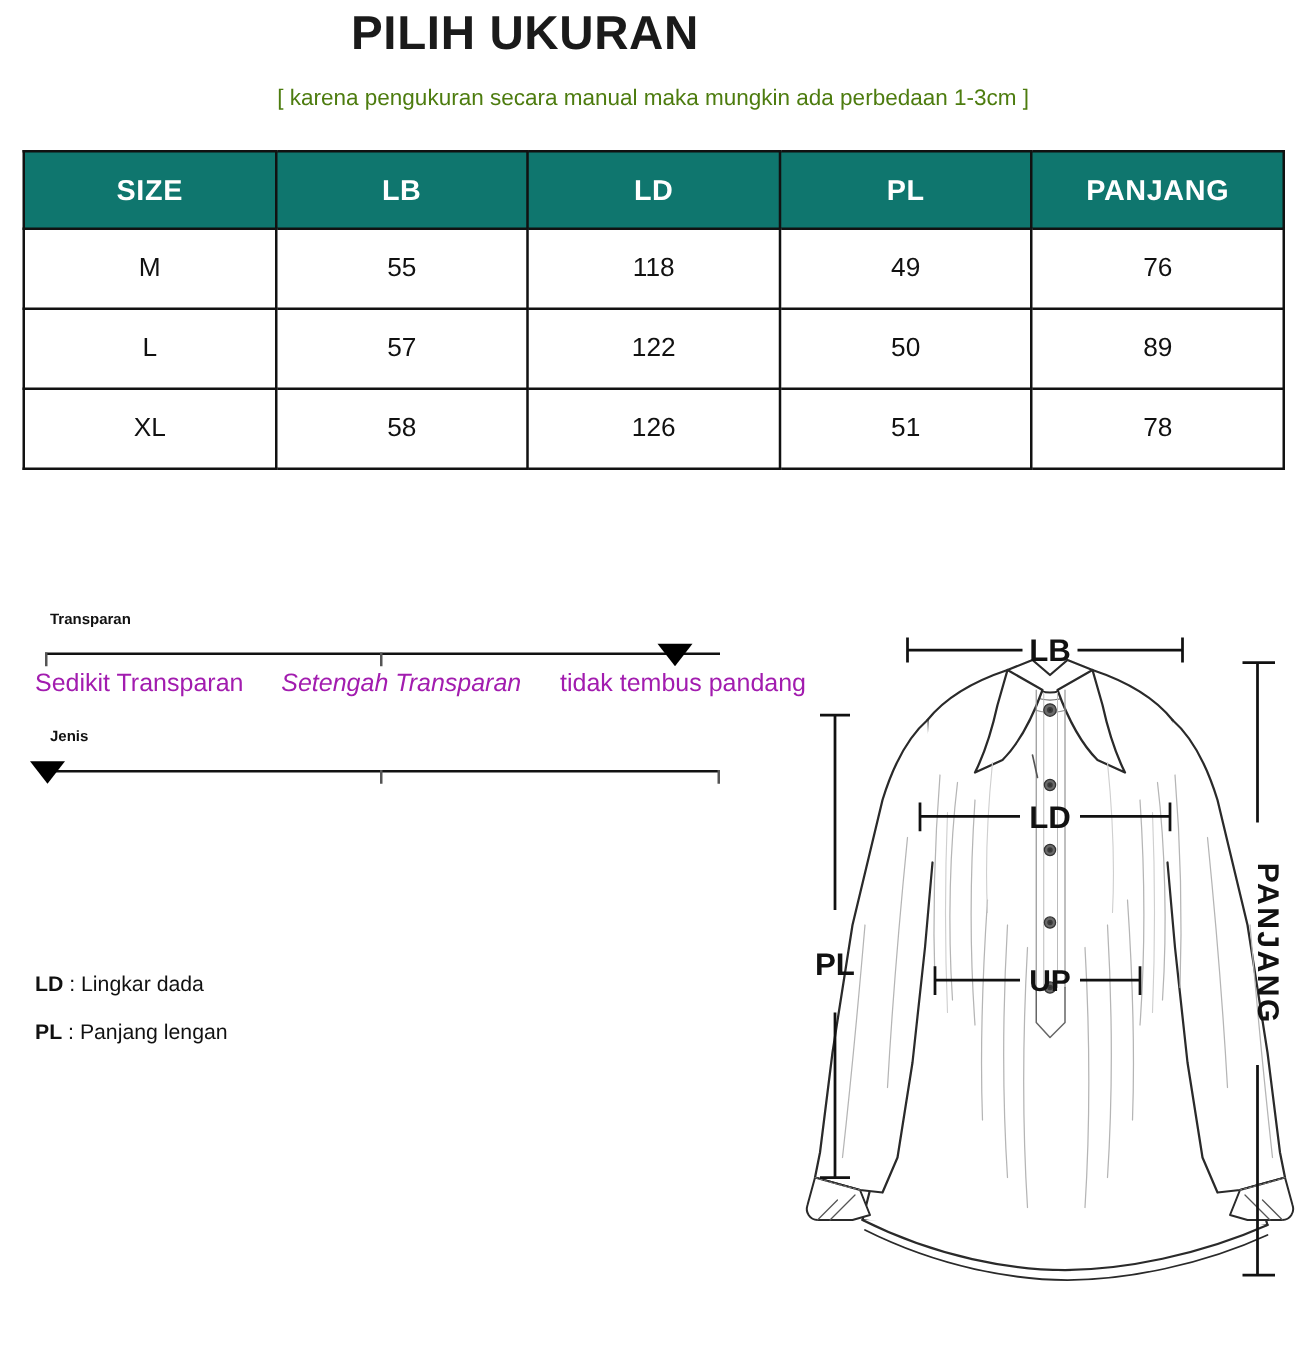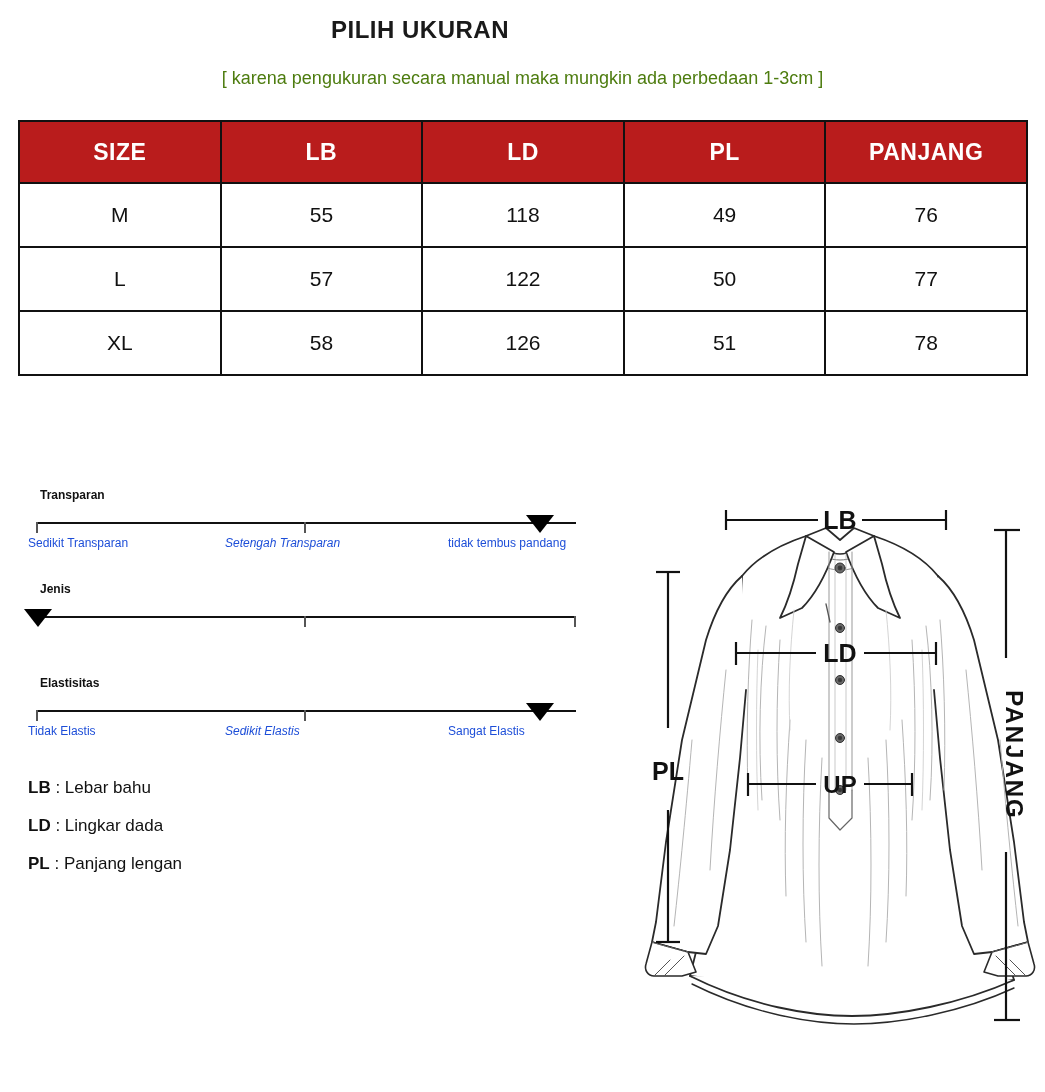--- a/index.html
+++ b/index.html
@@ -12,25 +12,25 @@
     height: 1092px;
     position: relative;
     font-family: "Liberation Sans", sans-serif;
     color: #111111;
     overflow: hidden;
   }
 
   
   #page-title {
     position: absolute;
-    top: 16px;
+    top: 6px;
     left: 0;
     width: 840px;
     text-align: center;
-    font-size: 24px;
+    font-size: 38px;
     font-weight: bold;
     letter-spacing: 0.5px;
     color: #1a1a1a;
   }
   #page-subtitle {
     position: absolute;
     top: 68px;
     left: 0;
     width: 1045px;
     text-align: center;
@@ -48,21 +48,21 @@
     border-collapse: collapse;
     table-layout: fixed;
   }
   #size-table th, #size-table td {
     border: 2px solid #111111;
     text-align: center;
     font-size: 21px;
     color: #111111;
   }
   #size-table th {
-    background: #b91c1c;
+    background: #0f766e;
     color: #ffffff;
     font-weight: bold;
     height: 58px;
     font-size: 23px;
     letter-spacing: 0.5px;
   }
   #size-table td {
     height: 60px;
     background: #ffffff;
     font-weight: normal;
@@ -115,22 +115,22 @@
   }
   .marker.pos-left { left: -12px; }
   .marker.pos-right { left: 490px; }
   .scale-labels {
     position: relative;
     height: 24px;
     margin-top: 10px;
   }
   .scale-labels span {
     position: absolute;
-    font-size: 12px;
-    color: #1d4ed8;
+    font-size: 20px;
+    color: #a21caf;
     white-space: nowrap;
   }
   .scale-labels .lab0 { left: 0px; }
   .scale-labels .lab1 { left: 197px; font-style: italic; }
   .scale-labels .lab2 { left: 420px; }
 
   
   .legend {
     position: absolute;
     left: 28px;
@@ -184,21 +184,21 @@
       <td>55</td>
       <td>118</td>
       <td>49</td>
       <td>76</td>
     </tr>
     <tr>
       <td>L</td>
       <td>57</td>
       <td>122</td>
       <td>50</td>
-      <td>77</td>
+      <td>89</td>
     </tr>
     <tr>
       <td>XL</td>
       <td>58</td>
       <td>126</td>
       <td>51</td>
       <td>78</td>
     </tr>
   </tbody>
 </table>
@@ -223,41 +223,24 @@
   <div class="scale-group">
     <div class="scale-title">Jenis</div>
     <div class="scale-track">
       <div class="scale-line"></div>
       <div class="tick t1"></div>
       <div class="tick t2"></div>
       <div class="marker pos-left"></div>
     </div>
   </div>
 
-  <div class="scale-group">
-    <div class="scale-title">Elastisitas</div>
-    <div class="scale-track">
-      <div class="scale-line"></div>
-      <div class="tick t0"></div>
-      <div class="tick t1"></div>
-      <div class="marker pos-right"></div>
-    </div>
-    <div class="scale-labels">
-      <span class="lab0">Tidak Elastis</span>
-      <span class="lab1">Sedikit Elastis</span>
-      <span class="lab2">Sangat  Elastis</span>
-    </div>
-  </div>
 
 </div>
 
 <div class="legend">
-  <div class="legend-row">
-    <span class="abbr">LB</span><span class="sep"> : </span><span class="desc">Lebar bahu</span>
-  </div>
   <div class="legend-row">
     <span class="abbr">LD</span><span class="sep"> : </span><span class="desc">Lingkar dada</span>
   </div>
   <div class="legend-row">
     <span class="abbr">PL</span><span class="sep"> : </span><span class="desc">Panjang lengan</span>
   </div>
 </div>
 
 <div id="garment-diagram">
   <svg width="415" height="600" viewBox="0 0 415 600" xmlns="http://www.w3.org/2000/svg">

